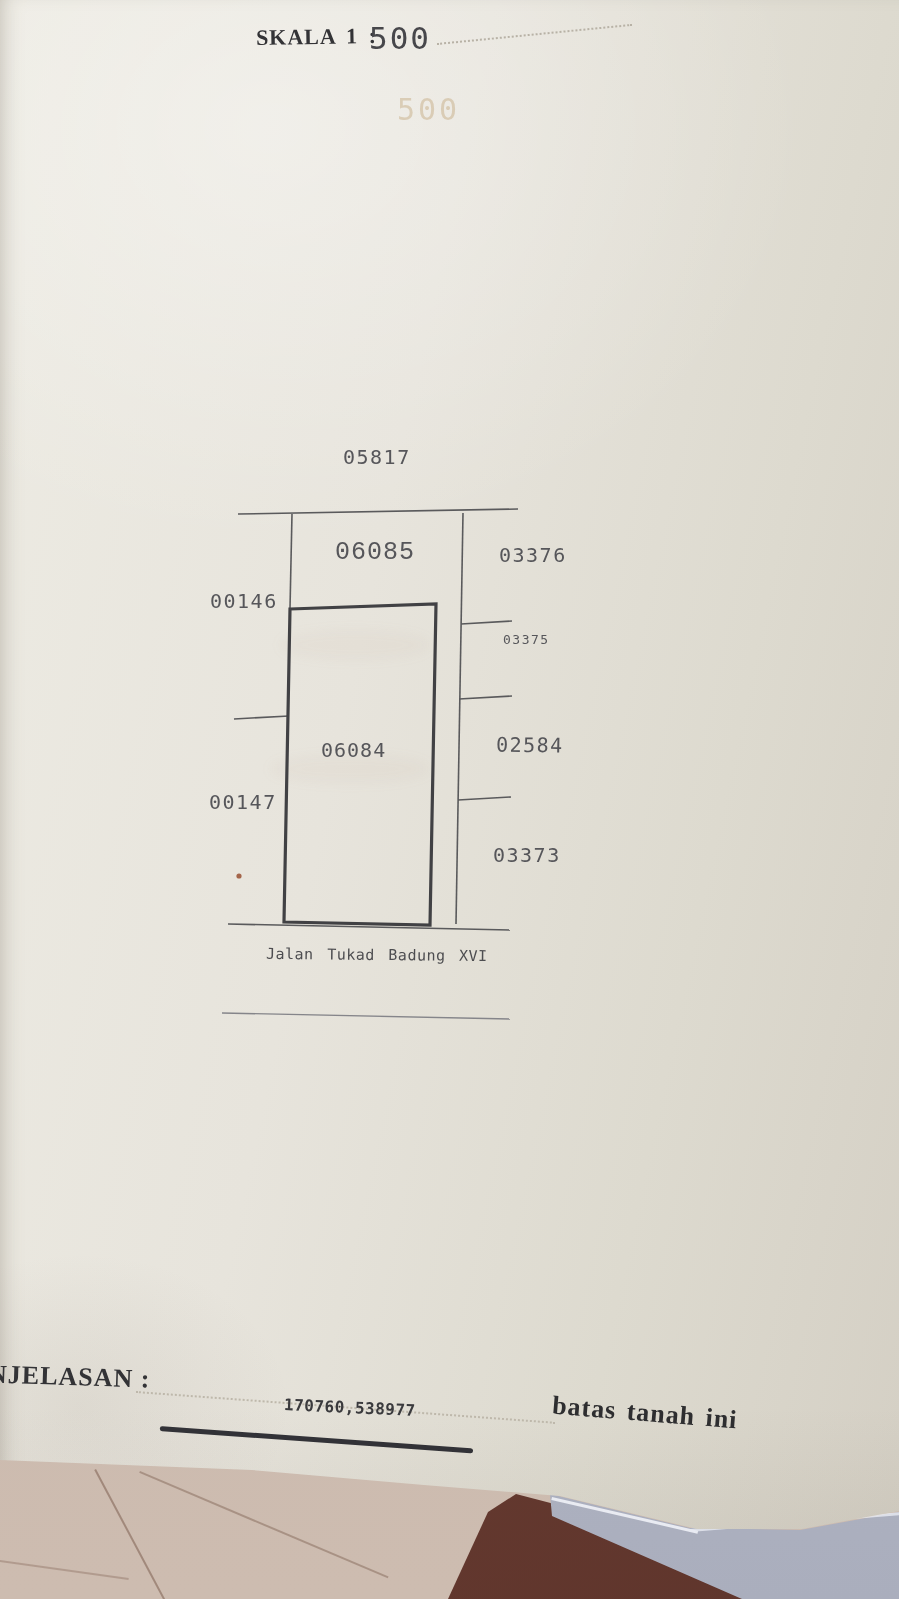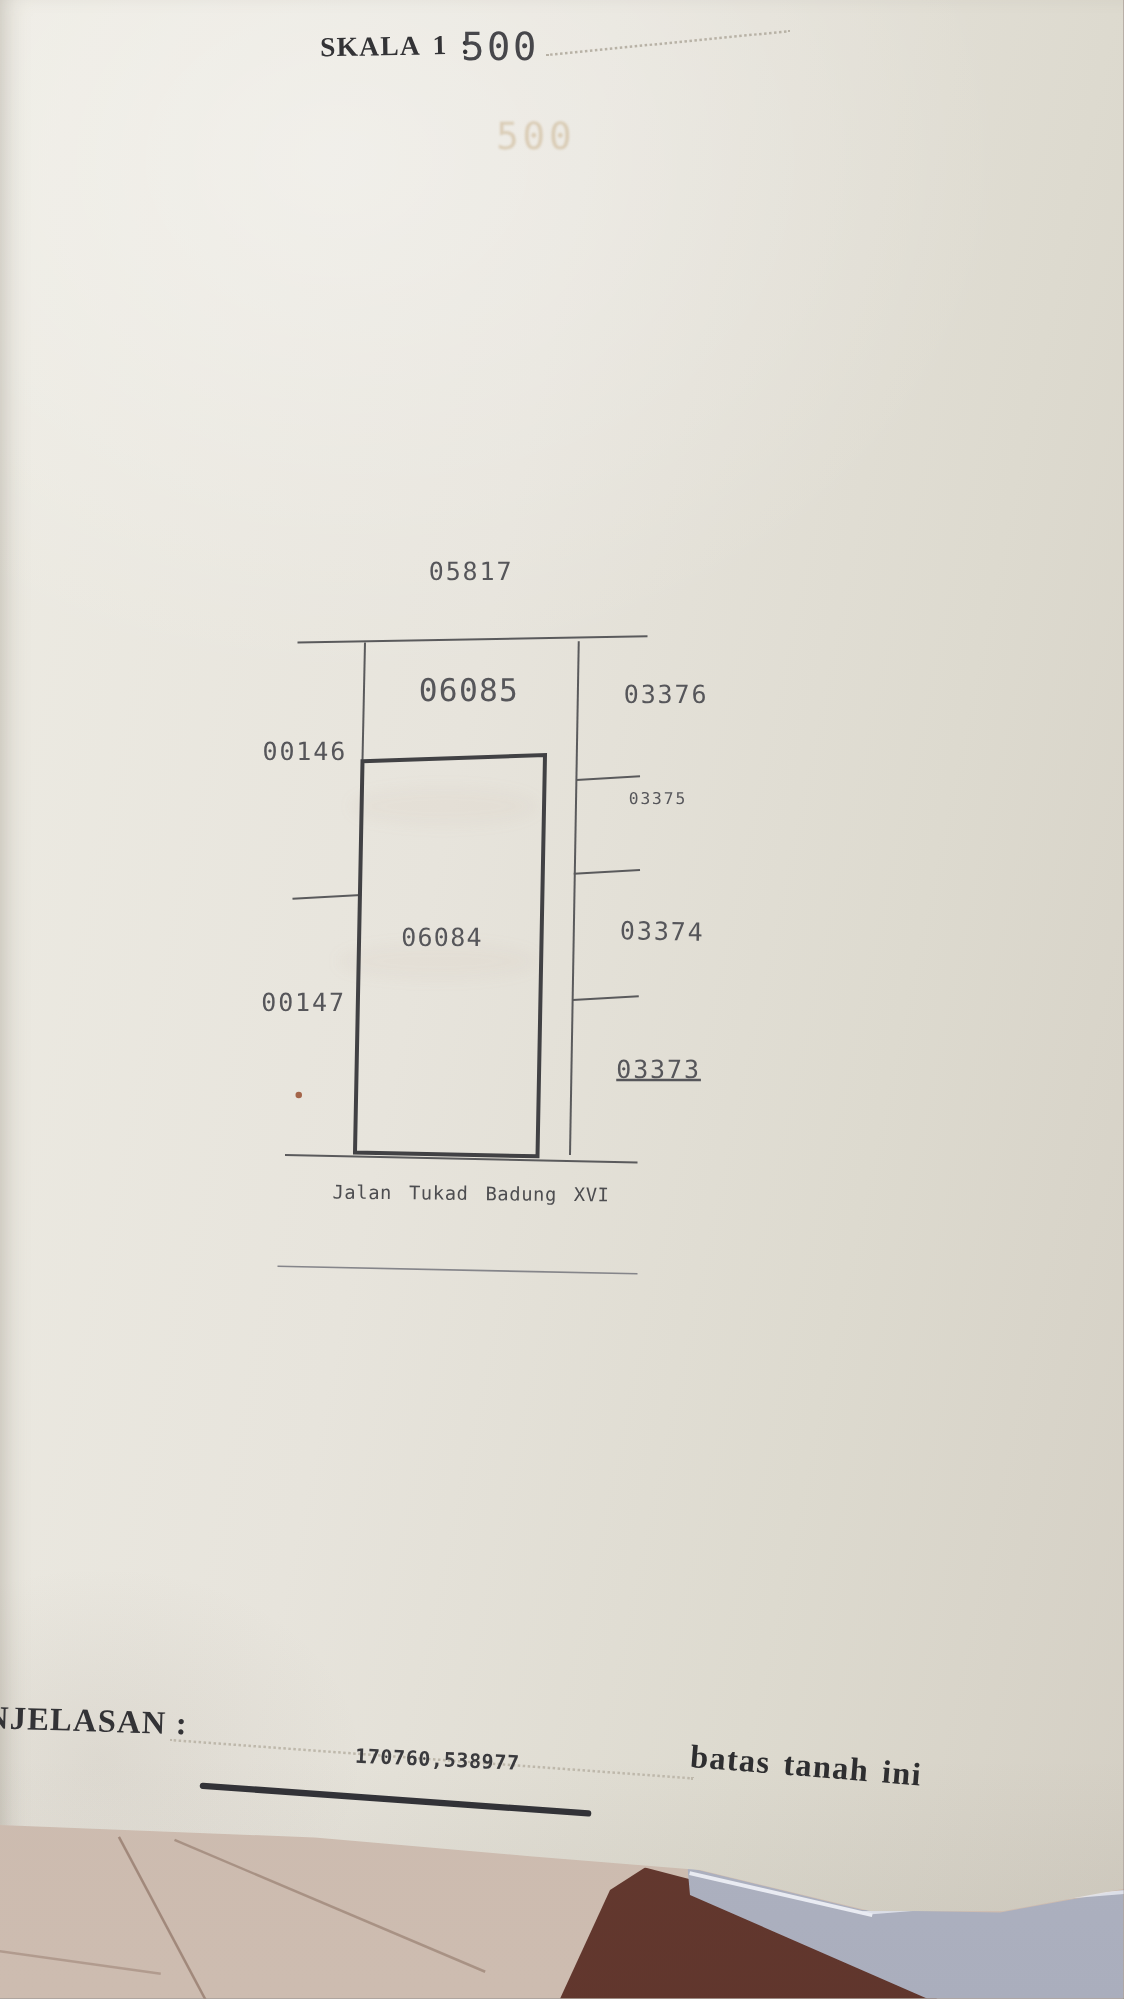--- a/index.html
+++ b/index.html
@@ -38,28 +38,28 @@
   .scale-value{left:369px;top:23px;font-size:31px;letter-spacing:2px;color:#47474b;}
   .dotted{border-top:2px dotted #b8b2a6;transform-origin:left top;}
   .top-dotted{left:437px;top:43px;width:196px;transform:rotate(-5.6deg);}
   .bleed{left:397px;top:92px;font-size:30px;letter-spacing:3px;color:var(--bleed,rgba(186,156,104,.38));
          filter:blur(.7px);font-family:"DejaVu Sans Mono",monospace;white-space:nowrap;}
 
   .plot-svg{left:0;top:0;width:899px;height:1599px;}
 
   .lbl{font-size:20px;letter-spacing:1.5px;}
   .l-05817{left:343px;top:447px;}
-  .l-06085{left:335px;top:540px;font-size:25px;letter-spacing:1px;}
+  .l-06085{left:335px;top:540px;font-size:25px;letter-spacing:1px;font-family:Liberation Mono, monospace;}
   .l-03376{left:499px;top:545px;text-align:right;}
   .l-00146{left:210px;top:591px;}
   .l-03375{left:503px;top:633px;font-size:13px;}
   .l-06084{left:321px;top:740px;font-size:20px;letter-spacing:1px;}
   .l-03374{left:496px;top:735px;transform:rotate(1deg);}
   .l-00147{left:209px;top:792px;}
-  .l-03373{left:493px;top:845px;text-decoration:underline;}
+  .l-03373{left:493px;top:845px;}
   .street{left:266px;top:948px;font-size:15px;letter-spacing:.5px;word-spacing:4px;
           color:#4d4d50;transform:rotate(.6deg);}
 
   .njelasan{left:-12px;top:1362px;font-size:26px;letter-spacing:1px;transform:rotate(1.8deg);}
   .bottom-dotted{left:136px;top:1391px;width:420px;transform:rotate(4.2deg);border-color:#beb8ab;}
   .coords{left:284px;top:1400px;font-size:16px;font-weight:700;letter-spacing:.5px;
           color:#3a3a3d;transform:rotate(2.5deg);}
   .batas{left:552px;top:1398px;font-size:26px;letter-spacing:1px;word-spacing:3px;
          color:#2e2e30;transform:rotate(4.6deg);}
   .thickline{left:160px;top:1426px;width:314px;height:5px;background:#323237;border-radius:3px;
@@ -107,21 +107,21 @@
       <polygon points="290,609 436,604 430,925 284,922" fill="none" stroke="#414144" stroke-width="3.2"></polygon>
       <circle cx="239" cy="876" r="2.6" fill="#a4654a"></circle>
     </svg>
 
     <div class="mono lbl l-05817">05817</div>
     <div class="mono lbl l-06085">06085</div>
     <div class="mono lbl l-03376">03376</div>
     <div class="mono lbl l-00146">00146</div>
     <div class="mono lbl l-03375">03375</div>
     <div class="mono lbl l-06084">06084</div>
-    <div class="mono lbl l-03374">03374</div>
+    <div class="mono lbl l-03374">02584</div>
     <div class="mono lbl l-00147">00147</div>
     <div class="mono lbl l-03373">03373</div>
     <div class="mono street">Jalan Tukad Badung XVI</div>
 
     <span class="serif njelasan">NJELASAN :</span>
     <div class="dotted bottom-dotted"></div>
     <span class="mono coords">170760,538977</span>
     <span class="serif batas">batas tanah ini</span>
     <div class="thickline"></div>
 

